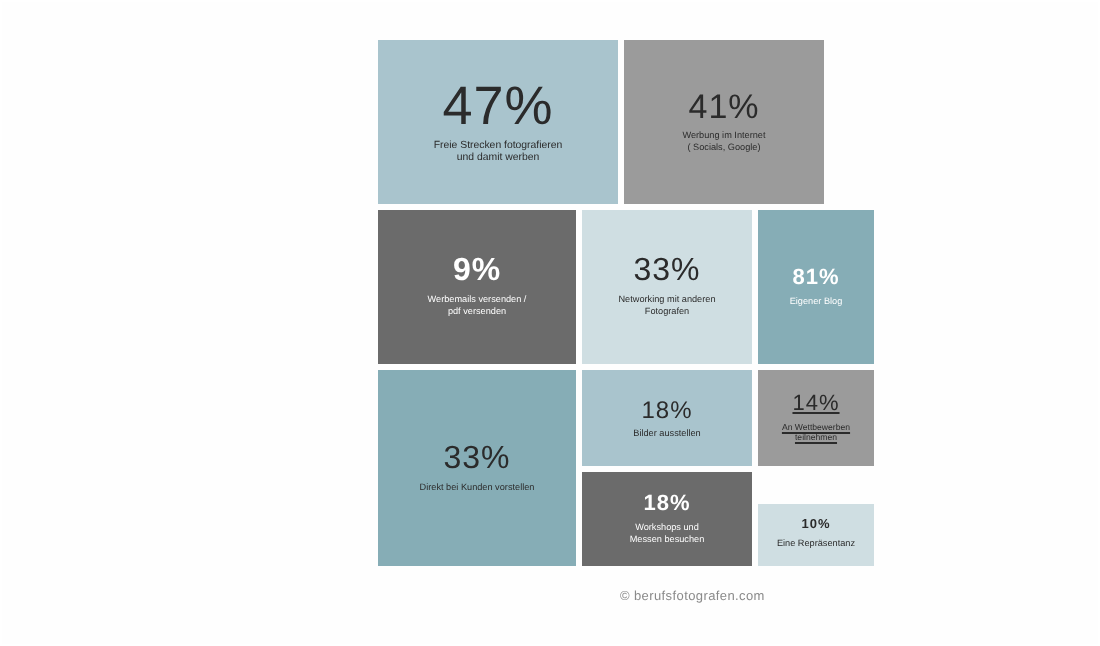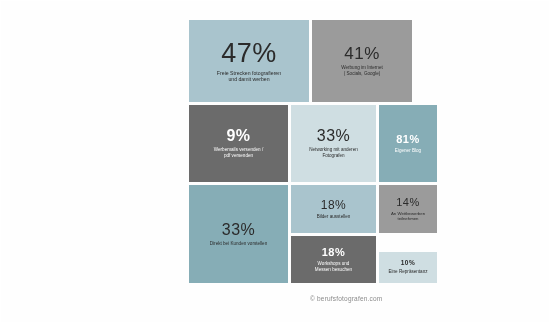--- a/index.html
+++ b/index.html
@@ -106,21 +106,21 @@
       <div class="tile" style="left:0px;top:165px;width:99px;height:98px;background:#86adb6;color:#2b2b2b;">
         <span class="pct" style="font-size:16px;">33%</span>
         <span class="cap" style="font-size:4.6px;">Direkt bei Kunden vorstellen</span>
       </div>
 
       <div class="tile" style="left:102px;top:165px;width:85px;height:48px;background:#a9c4cd;color:#2b2b2b;">
         <span class="pct" style="font-size:12px;">18%</span>
         <span class="cap" style="font-size:4.6px;">Bilder ausstellen</span>
       </div>
 
-      <div class="tile" style="left:190px;top:165px;width:58px;height:48px;background:#9b9b9b;color:#2b2b2b;">
+      <div class="tile" style="left:190px;top:165px;width:58px;height:48px;background:#9b9b9b;color:#2b2b2b;text-decoration:underline;">
         <span class="pct" style="font-size:11px;">14%</span>
         <span class="cap" style="font-size:4.3px;">An Wettbewerben</span>
         <span class="cap" style="font-size:4.3px;">teilnehmen</span>
       </div>
 
       <div class="tile dark" style="left:102px;top:216px;width:85px;height:47px;background:#6b6b6b;color:#ffffff;">
         <span class="pct" style="font-size:11px;">18%</span>
         <span class="cap" style="font-size:4.6px;">Workshops und</span>
         <span class="cap" style="font-size:4.6px;">Messen besuchen</span>
       </div>

